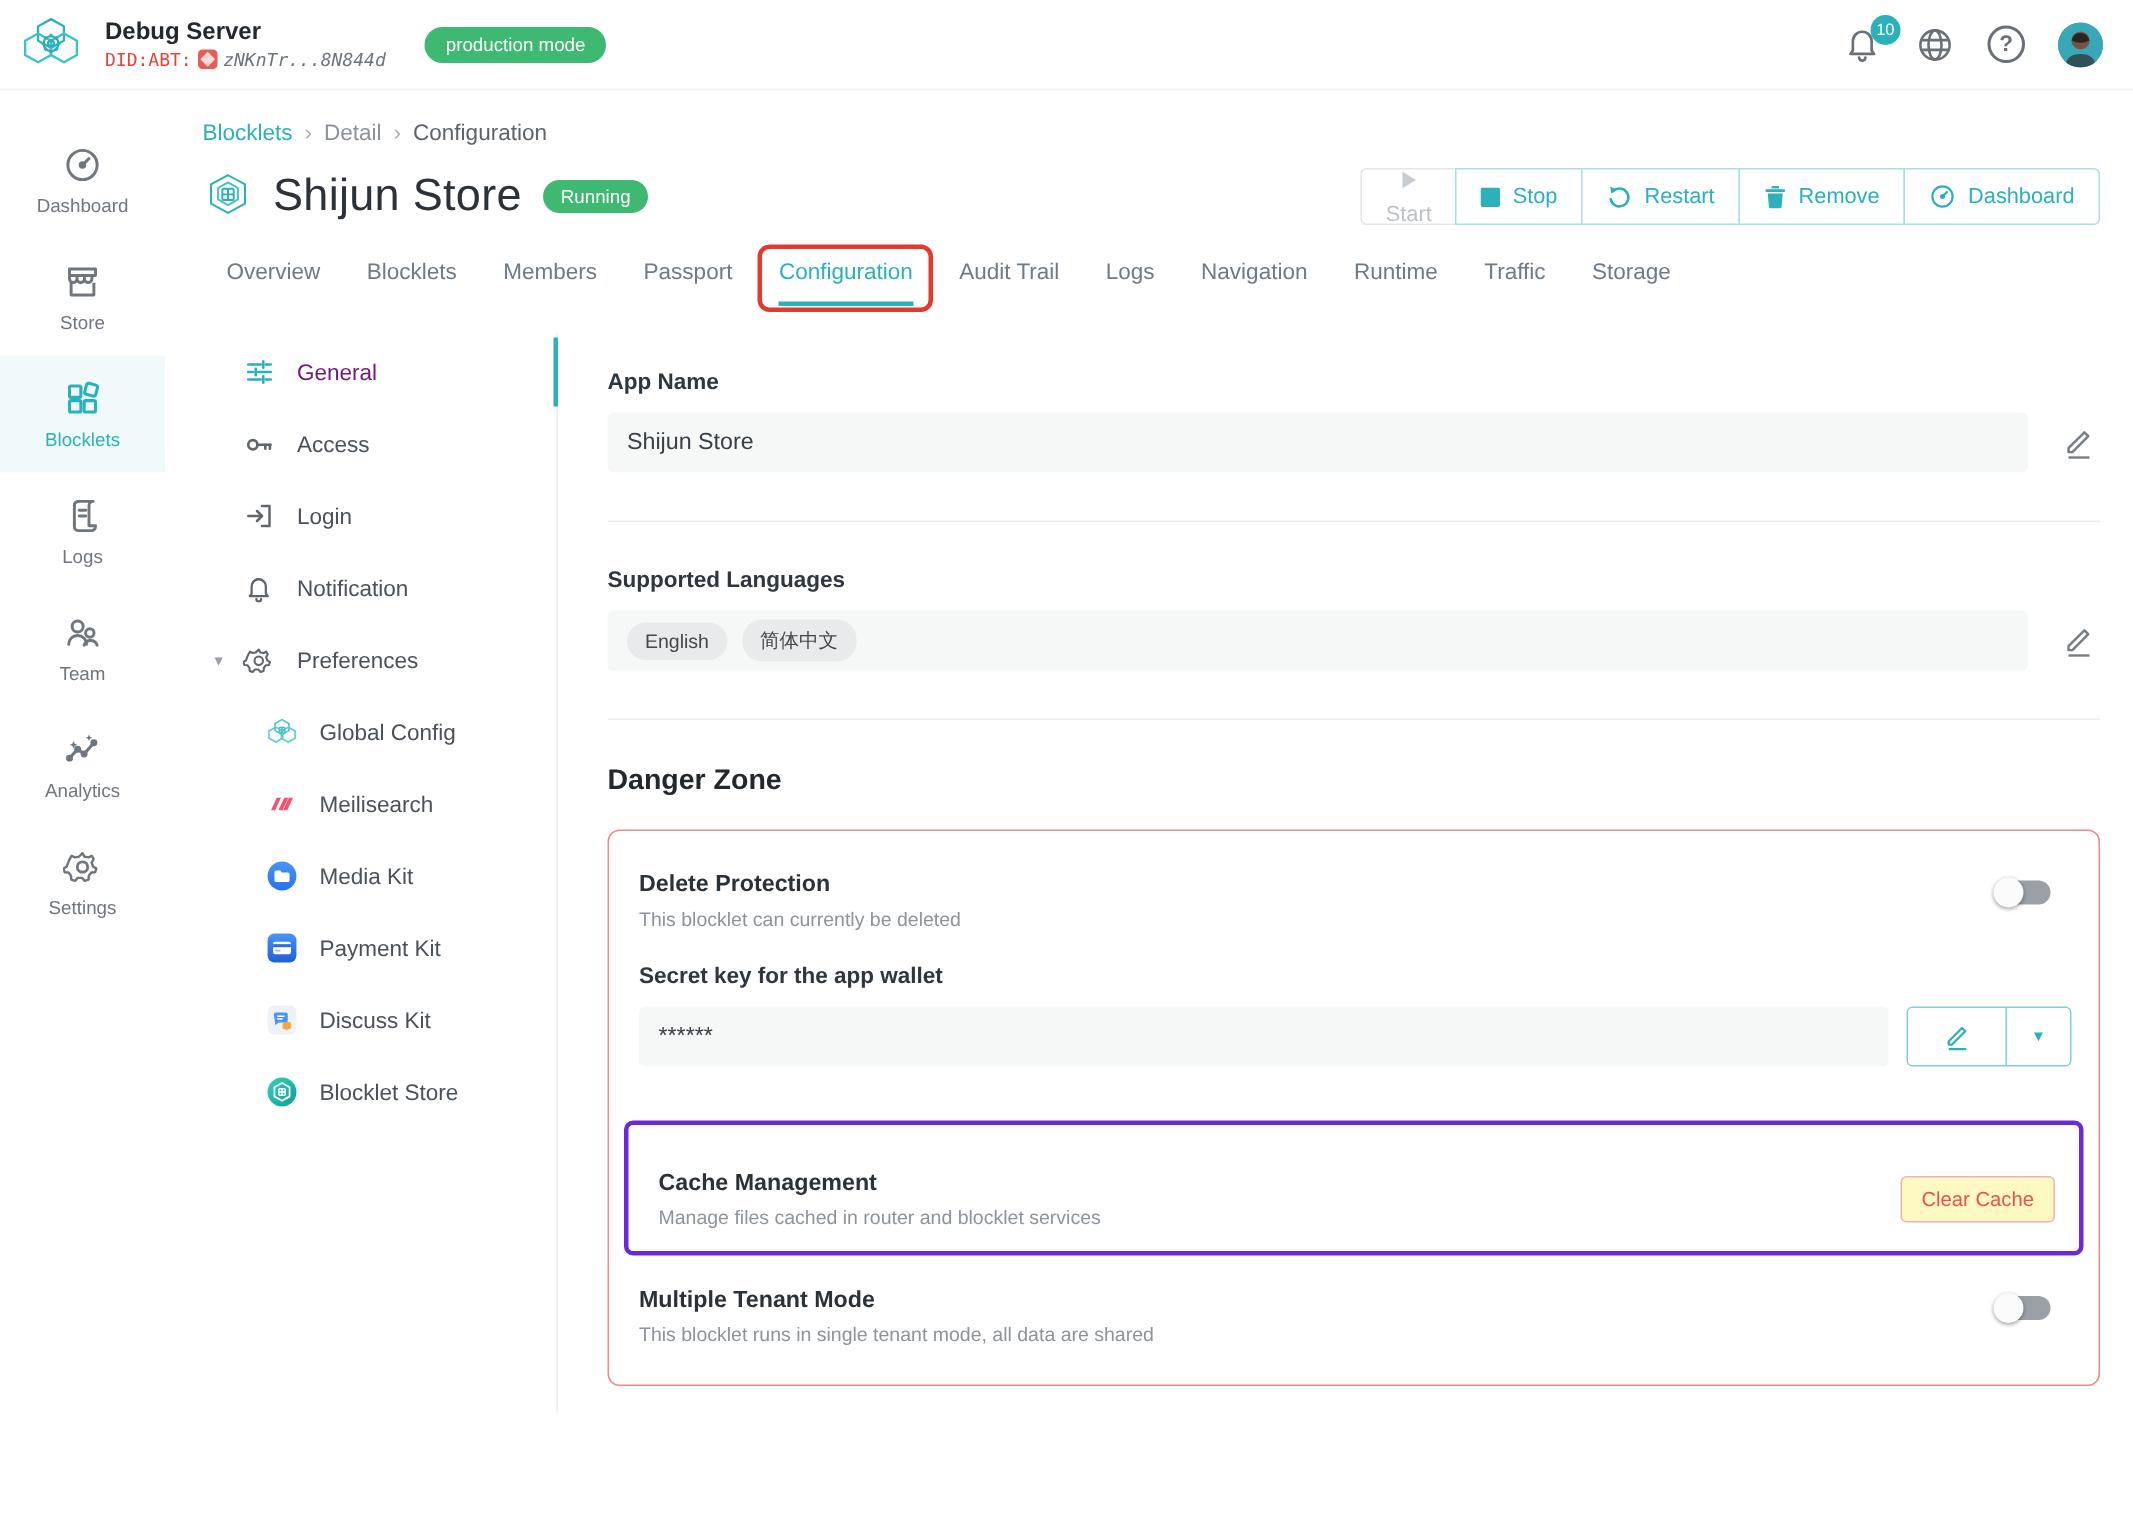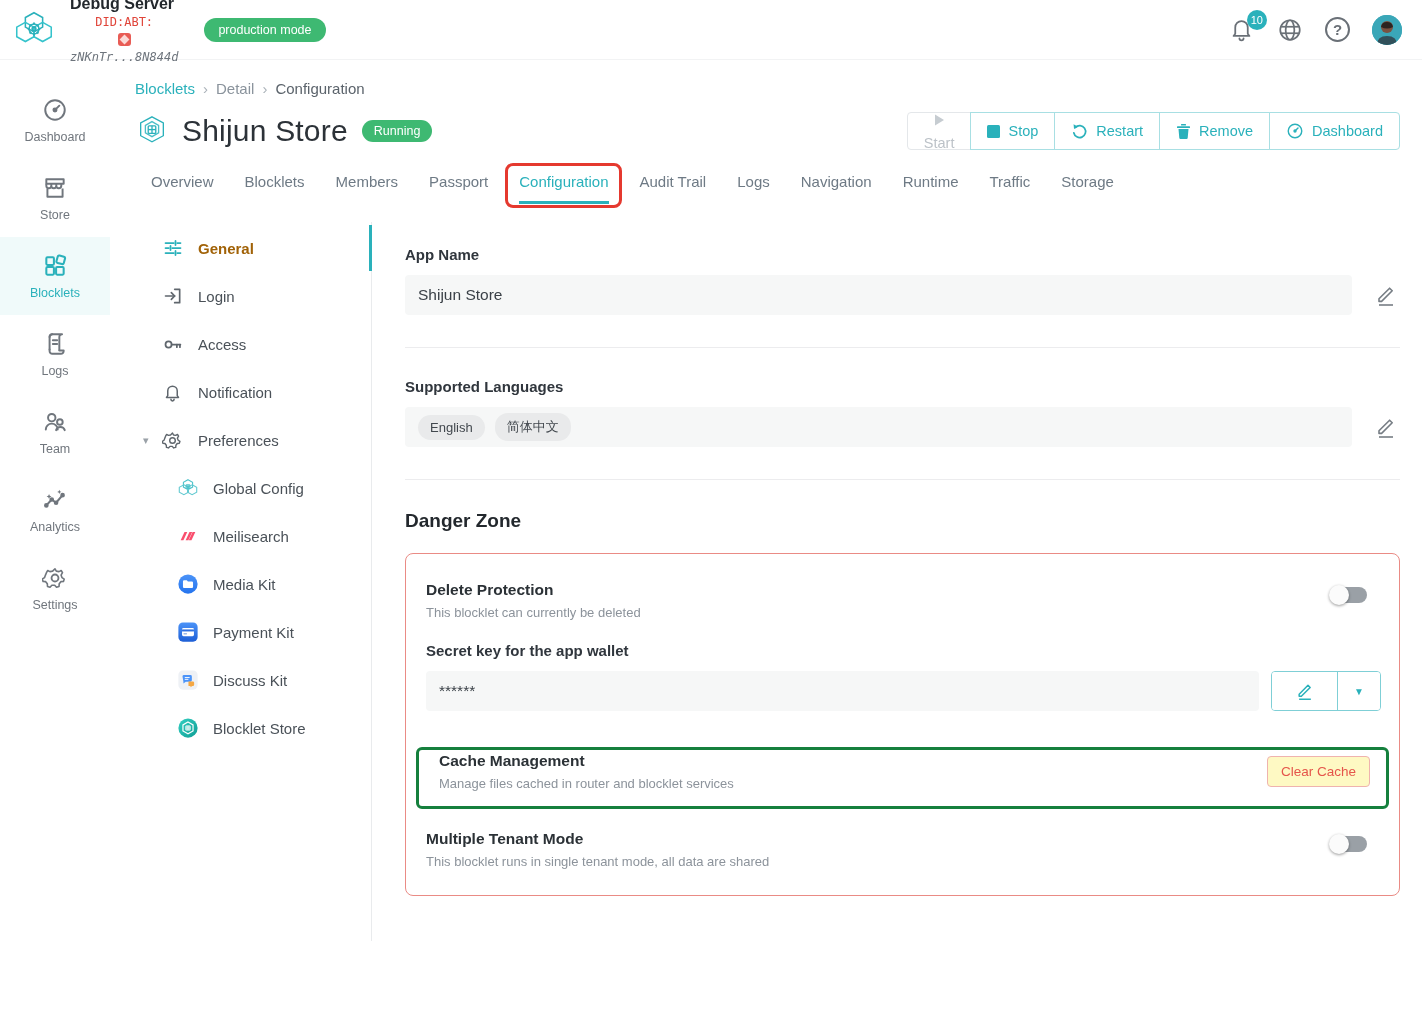--- a/index.html
+++ b/index.html
@@ -4,21 +4,21 @@
 <style>
   * { box-sizing: border-box; margin: 0; padding: 0; }
   html,body { width:1422px; height:1017px; background:#fff; font-family:"Liberation Sans",sans-serif; overflow:hidden; }
   body { position:relative; color:#30363d; }
 
   
   .header { height:60px; display:flex; align-items:center; padding:0 20px 0 6px; border-bottom:1px solid #f2f3f4; }
   .logo { width:56px; height:56px; display:flex; align-items:center; justify-content:center; }
   .brand { margin-left:8px; }
   .brand-title { font-size:16px; font-weight:700; color:#23282d; }
-  .brand-did { display:flex; align-items:center; gap:4px; margin-top:2px; font-family:"DejaVu Sans Mono",monospace; font-size:12px;flex-direction:column; }
+  .brand-did { display:flex; align-items:center; gap:4px; margin-top:2px; font-family:"DejaVu Sans Mono",monospace; font-size:12px; }
   .did-prefix { color:#e0453a; }
   .did-icon { width:13px; height:13px; border-radius:3px; background:#e85c55; position:relative; overflow:hidden; }
   .did-icon:before { content:""; position:absolute; left:3px; top:3px; width:7px; height:7px; background:#fbd9d6; transform:rotate(45deg); }
   .did-value { color:#6d747c;font-style:italic; }
   .mode-badge { margin-left:26px; background:#3eb972; color:#fff; font-size:12.5px; padding:5px 14px; border-radius:13px; }
   .header-spacer { flex:1; }
   .header-icons { display:flex; align-items:center; gap:22px; }
   .hicon { width:26px; height:26px; color:#6a7077; position:relative; }
   .badge { position:absolute; top:-7px; right:-12px; background:#2ab1bb; color:#fff; font-size:11px; min-width:20px; height:20px; border-radius:10px; display:flex; align-items:center; justify-content:center; padding:0 4px; }
   .help-circle { width:25px; height:25px; border:2px solid #6a7077; border-radius:50%; color:#6a7077; font-size:15px; font-weight:700; display:flex; align-items:center; justify-content:center; }
@@ -55,21 +55,21 @@
   .tabs { display:flex; gap:31px; padding:23px 0 0 16px; font-size:15px; color:#6e7a85; }
   .tab { padding-bottom:14px; cursor:pointer; white-space:nowrap; }
   .tab.active { position:relative; color:#2ab1bb; border-bottom:3px solid #2ab1bb; padding-bottom:11px; }
   .tab-annotation { position:absolute; left:-14px; right:-13px; top:-10px; bottom:-7px; border:3px solid #e5392f; border-radius:8px; pointer-events:none; }
 
   
   .config-wrap { display:flex; margin-top:18px; height:719px; }
   .cmenu { width:237px; border-right:1px solid #e9ebed; padding-top:2px; }
   .citem { height:48px; display:flex; align-items:center; padding-left:27px; color:#4a5158; font-size:15px; cursor:pointer; position:relative; }
   .citem .cicon { width:21px; height:21px; margin-right:15px; color:#5f666d; flex:none; display:flex; align-items:center; justify-content:center; }
-  .citem.active { font-weight:700; color:#a16207; }
+  .citem.active { font-weight:400; color:#701a75; }
   .citem.active .cicon { color:#2ab1bb; }
   .citem.active:after { content:""; position:absolute; right:-1px; top:1px; bottom:1px; width:3px; background:#2ab1bb; }
   .citem .chev { position:absolute; left:8px; color:#9aa1a8; font-size:11px; }
   .citem.sub { padding-left:42px; }
   .citem.sub .cicon { width:22px; height:22px; margin-right:14px; }
 
   
   .form { flex:1; padding:24px 0 0 33px; }
   .flabel { font-size:15px; font-weight:700; color:#30363d; }
   .field-row { display:flex; align-items:center; margin-top:12px; }
@@ -88,21 +88,21 @@
   .switch { position:relative; width:38px; height:20px; margin:4px 12px 0 0; cursor:pointer; flex:none; }
   .switch .track { position:absolute; left:4px; right:0; top:2px; height:16px; border-radius:8px; background:#9aa0a6; }
   .switch .thumb { position:absolute; left:0; top:0; width:20px; height:20px; border-radius:50%; background:#fbfbfb; box-shadow:0 1px 3px rgba(0,0,0,.4); }
 
   .secret-block { padding:14px 18px 6px 20px; }
   .secret-row { display:flex; align-items:center; margin-top:12px; }
   .split-btn { display:flex; margin-left:12px; border:1px solid #7fcfd6; border-radius:4px; overflow:hidden; height:40px; flex:none; }
   .split-main { width:66px; display:flex; align-items:center; justify-content:center; color:#2ab1bb; border-right:1px solid #7fcfd6; cursor:pointer; background:#fff; }
   .split-arrow { width:42px; display:flex; align-items:center; justify-content:center; color:#2ab1bb; cursor:pointer; background:#fff; font-size:10px; }
 
-  .cache-row { margin:30px 10px 0; border:3px solid #15803d; border-radius:6px; padding:2px 16px 15px 11px; display:flex; align-items:center; }
+  .cache-row { margin:30px 10px 0; border:3px solid #6d28d9; border-radius:6px; padding:30px 16px 15px 11px; display:flex; align-items:center; }
   .clear-btn { border:1px solid #efb3ae; color:#e5554b; background:#fef9c3; border-radius:4px; height:31px; padding:0 13px; font-size:13.5px; cursor:pointer; flex:none; }
 
   .tenant-row { padding:21px 20px 24px; display:flex; align-items:flex-start; }
 
   svg { display:block; }
 </style>
 </head>
 <body>
 
 <div class="header">
@@ -320,38 +320,38 @@
               <line x1="9" y1="9.5" x2="9" y2="14.5"></line>
             <line x1="3" y1="18" x2="13" y2="18"></line>
               <line x1="17" y1="18" x2="21" y2="18"></line>
               <line x1="15" y1="15.5" x2="15" y2="20.5"></line>
           </svg>
         </span>
         <span>General</span>
       </div>
       <div class="citem">
         <span class="cicon">
-          <svg width="20" height="20" viewBox="0 0 24 24" fill="none" stroke="currentColor" stroke-width="2" stroke-linecap="round" stroke-linejoin="round">
-            <path d="M14 4h6v16h-6"></path>
-              <line x1="3" y1="12" x2="14" y2="12"></line>
-              <polyline points="10,8 14,12 10,16"></polyline>
-          </svg>
-        </span>
-        <span>Login</span>
-      </div>
-      <div class="citem">
-        <span class="cicon">
           <svg width="21" height="21" viewBox="0 0 24 24" fill="none" stroke="currentColor" stroke-width="2" stroke-linecap="round">
             <circle cx="7.5" cy="12" r="3.5"></circle>
               <line x1="11" y1="12" x2="21" y2="12"></line>
               <line x1="17" y1="12" x2="17" y2="15"></line>
               <line x1="20.5" y1="12" x2="20.5" y2="15"></line>
           </svg>
         </span>
         <span>Access</span>
+      </div>
+      <div class="citem">
+        <span class="cicon">
+          <svg width="20" height="20" viewBox="0 0 24 24" fill="none" stroke="currentColor" stroke-width="2" stroke-linecap="round" stroke-linejoin="round">
+            <path d="M14 4h6v16h-6"></path>
+              <line x1="3" y1="12" x2="14" y2="12"></line>
+              <polyline points="10,8 14,12 10,16"></polyline>
+          </svg>
+        </span>
+        <span>Login</span>
       </div>
       <div class="citem">
         <span class="cicon">
           <svg width="19" height="19" viewBox="0 0 24 24" fill="none" stroke="currentColor" stroke-width="1.9" stroke-linecap="round" stroke-linejoin="round">
             <path d="M6 16v-6a6 6 0 0 1 12 0v6l1.6 2.2H4.4L6 16z"></path>
               <path d="M10 20.6a2 2 0 0 0 4 0"></path>
           </svg>
         </span>
         <span>Notification</span>
       </div>

